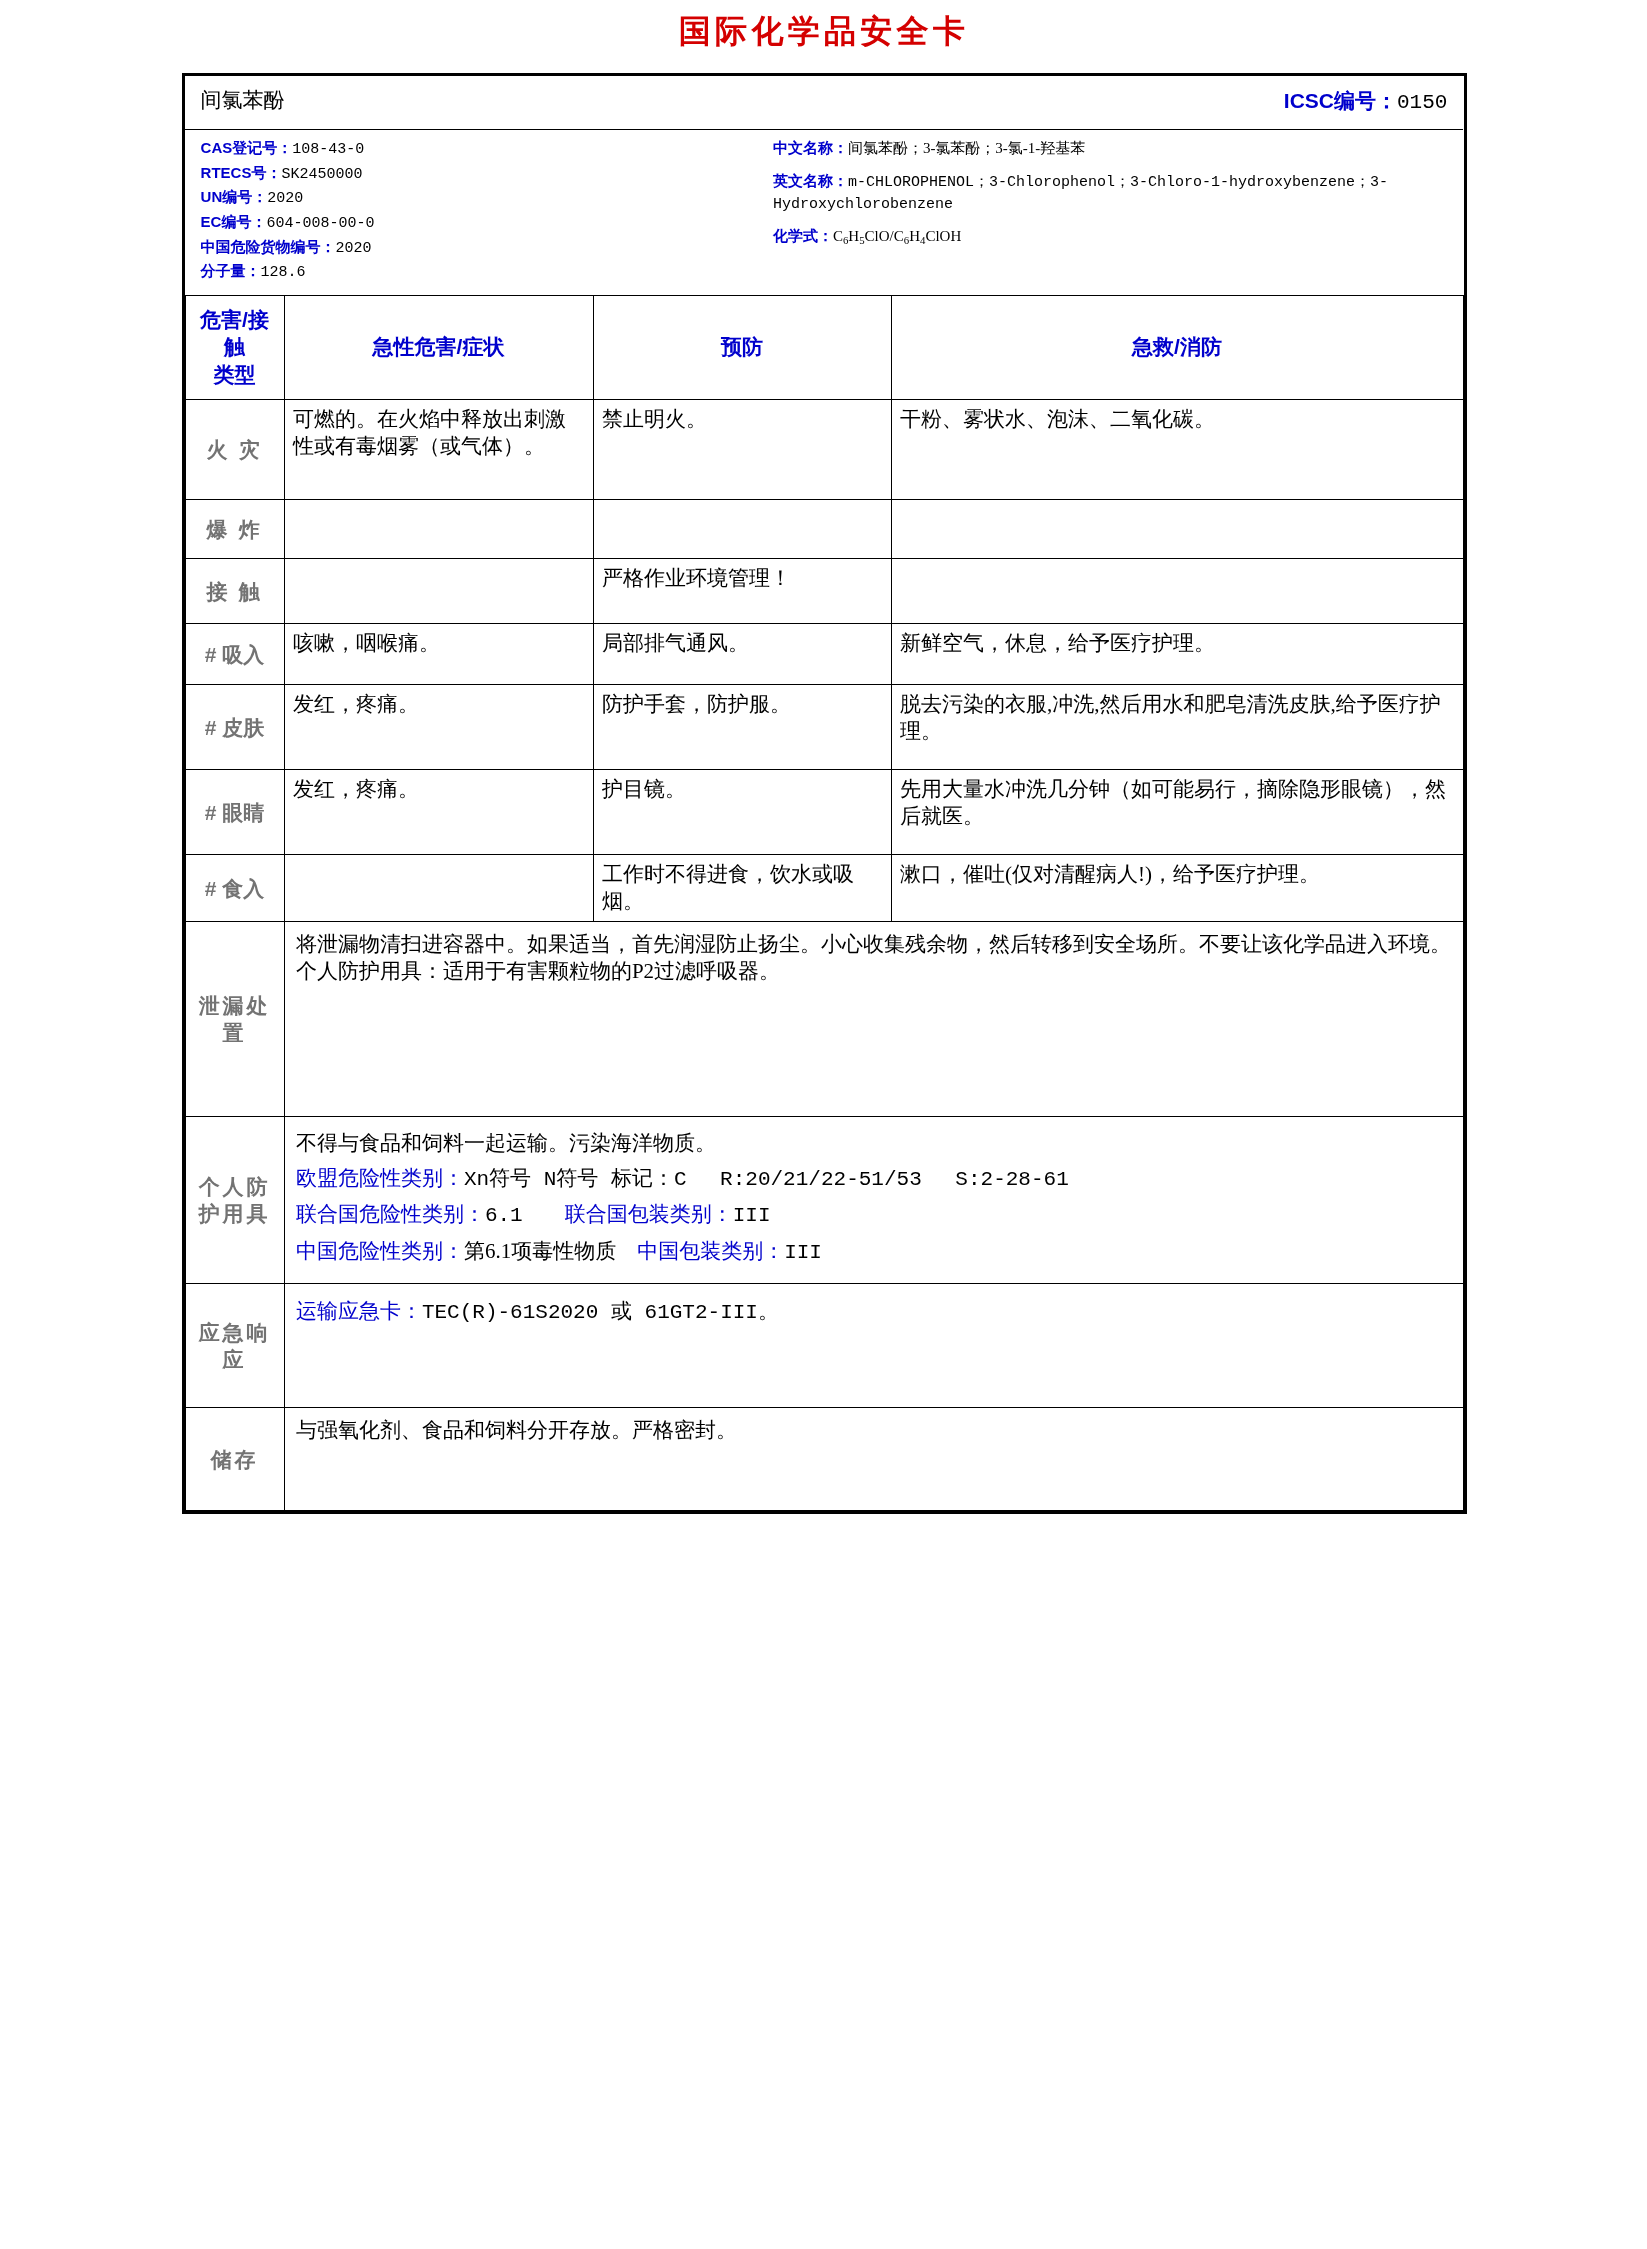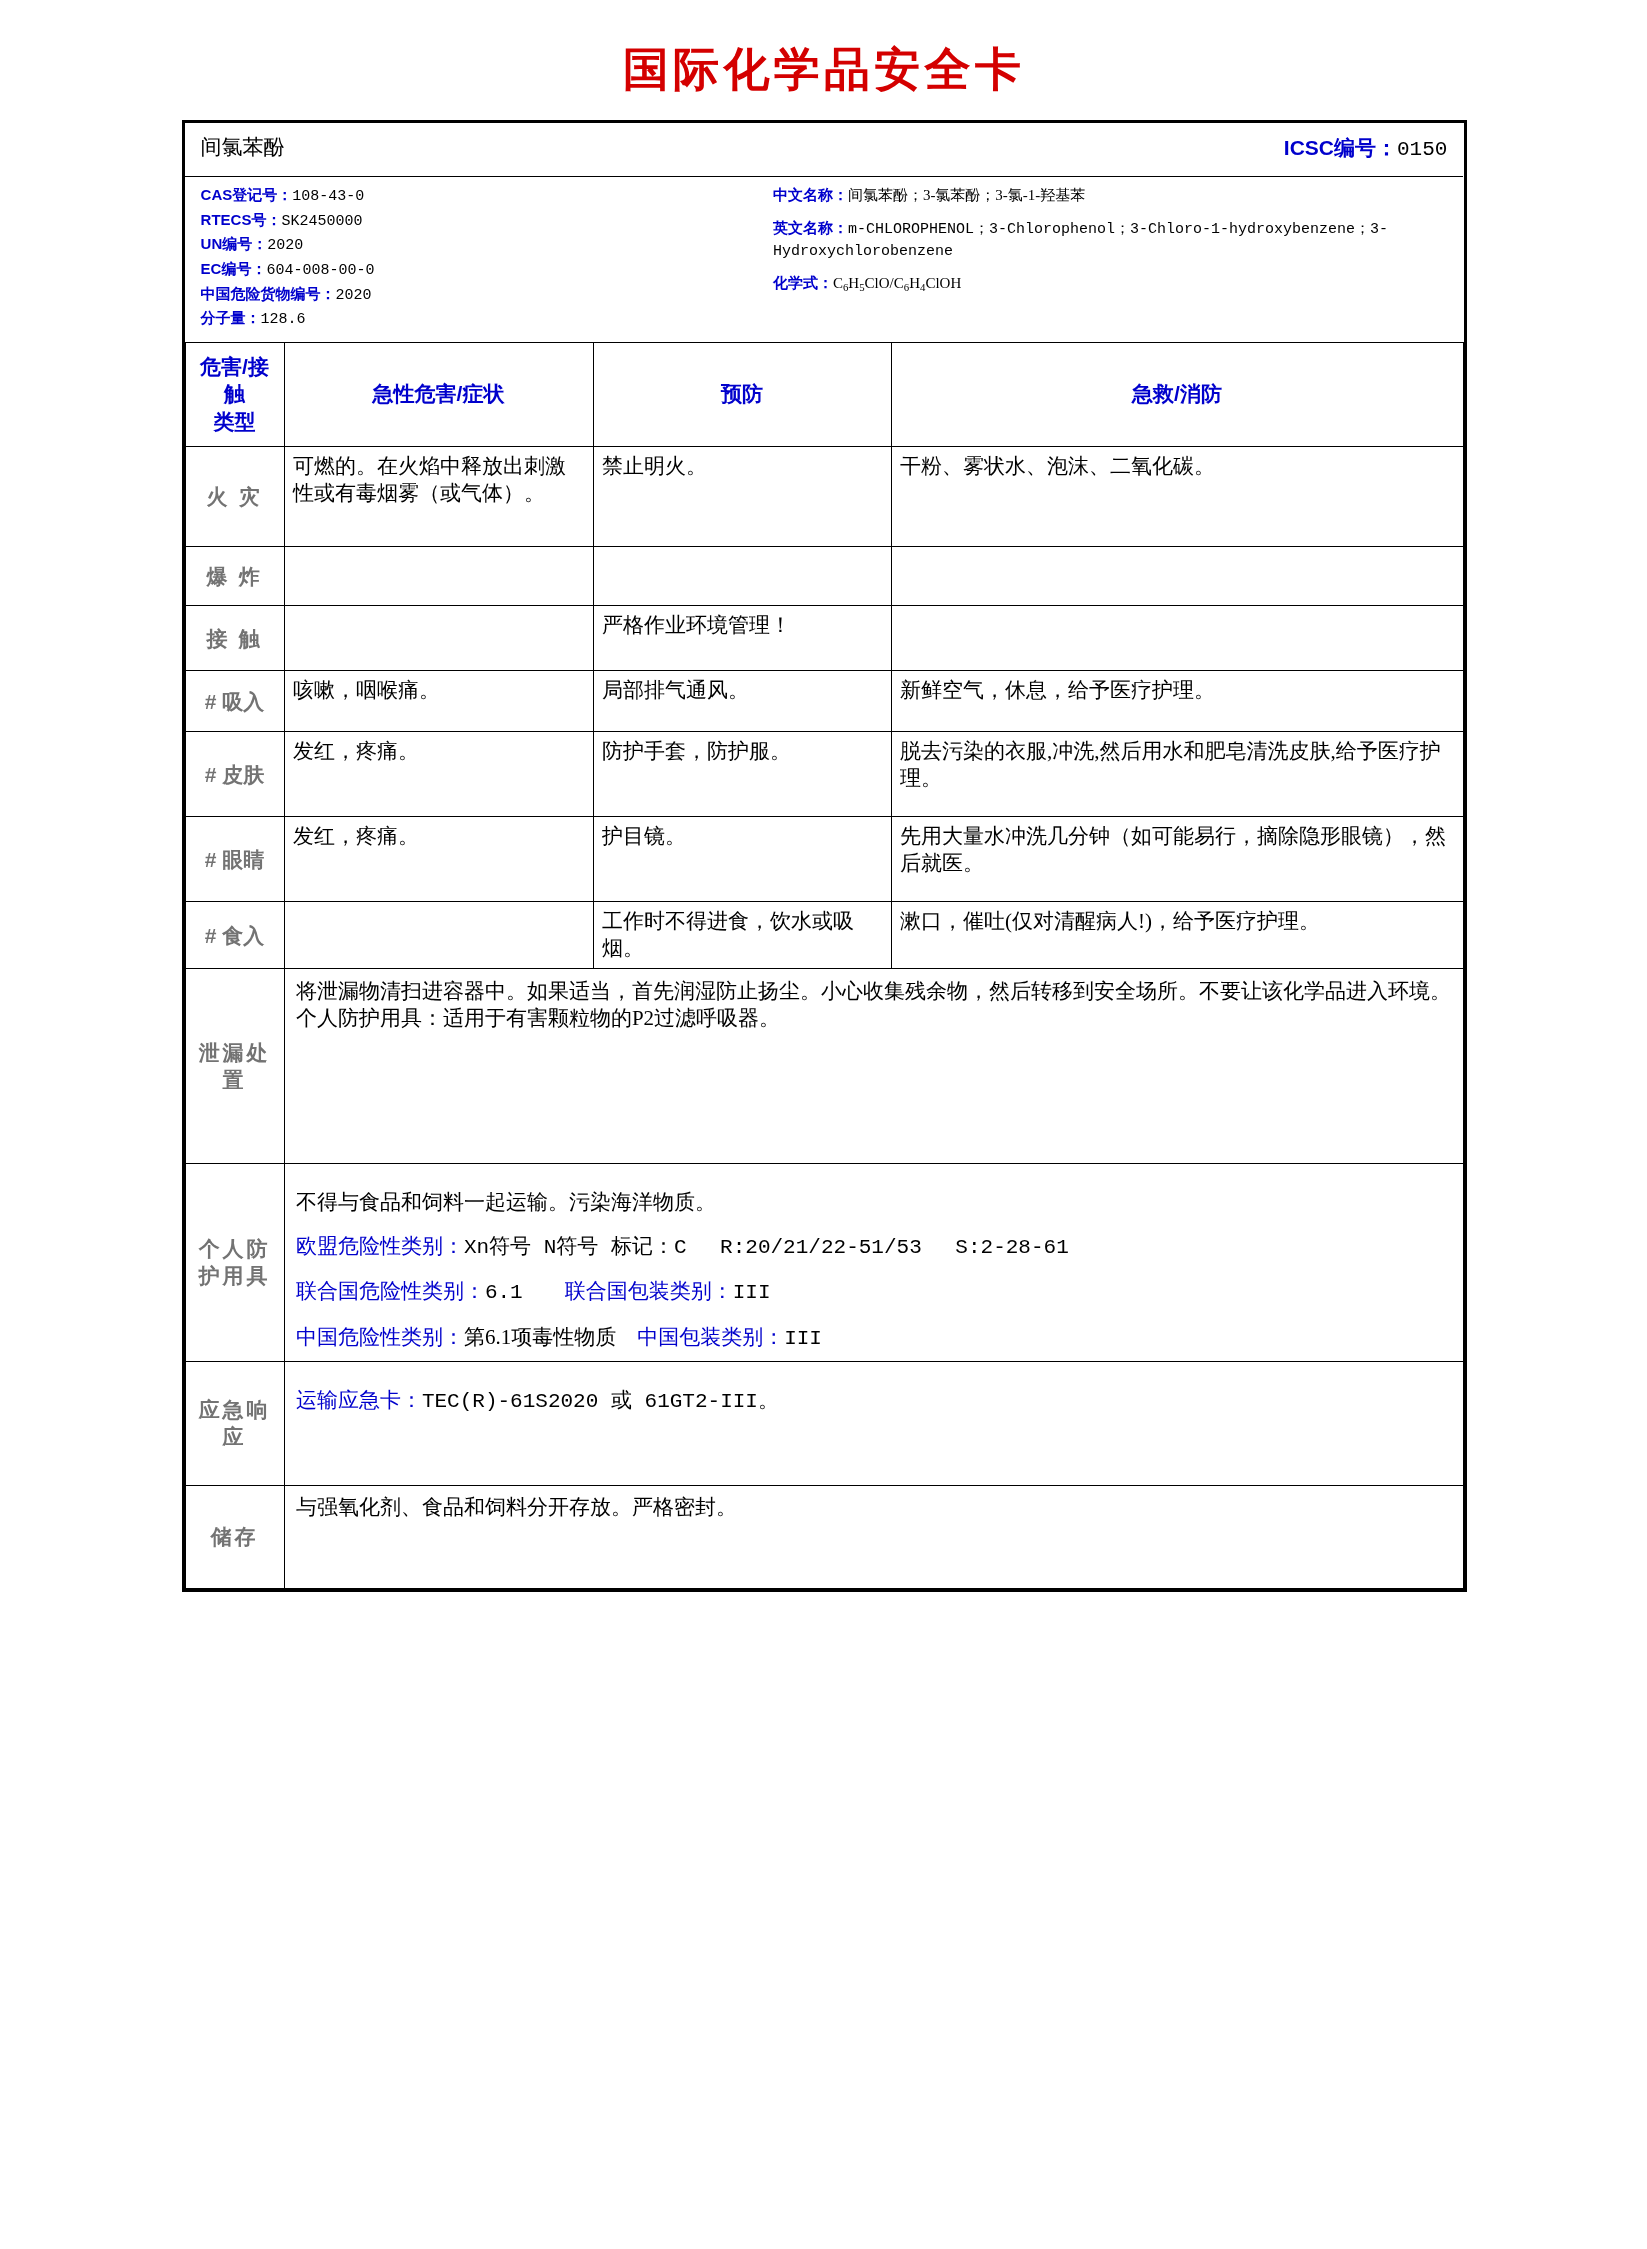--- a/index.html
+++ b/index.html
@@ -15,23 +15,23 @@
   .page {
     width: 1648px;
     box-sizing: border-box;
     padding: 0;
   }
   .doc-title {
     text-align: center;
     color: #d40000;
     font-family: "Liberation Sans", sans-serif;
     font-weight: bold;
-    font-size: 46px;
+    font-size: 32px;
     letter-spacing: 4.3px;
-    padding-top: 39px;
+    padding-top: 10px;
     padding-bottom: 18.5px;
   }
   .card {
     width: 1285px;
     margin: 0 auto;
     border: 3.5px solid #000000;
     box-sizing: border-box;
   }
   table.main {
     width: 100%;
@@ -130,21 +130,21 @@
   .rowlbl.small { letter-spacing: 0px; }
   .cell-text {
     font-size: 21px;
     line-height: 1.30;
   }
   .blk {
     padding: 8.5px 11.4px !important;
     font-size: 21px;
     line-height: 1.45;
   }
-  .blk p { margin: 16px 0 7px 0; }
+  .blk p { margin: 4px 0 7px 0; }
   .blk p:last-child { margin-bottom: 0; }
   .blabel {
     color: #0000cc;
     font-family: "Liberation Sans", sans-serif;
     font-weight: normal;
   }
   .mono { font-family: "Liberation Mono", monospace; }
   .h-fire td { height: 85px; }
   .h-exp td { height: 44px; }
   .h-spill td { height: 177px; }

